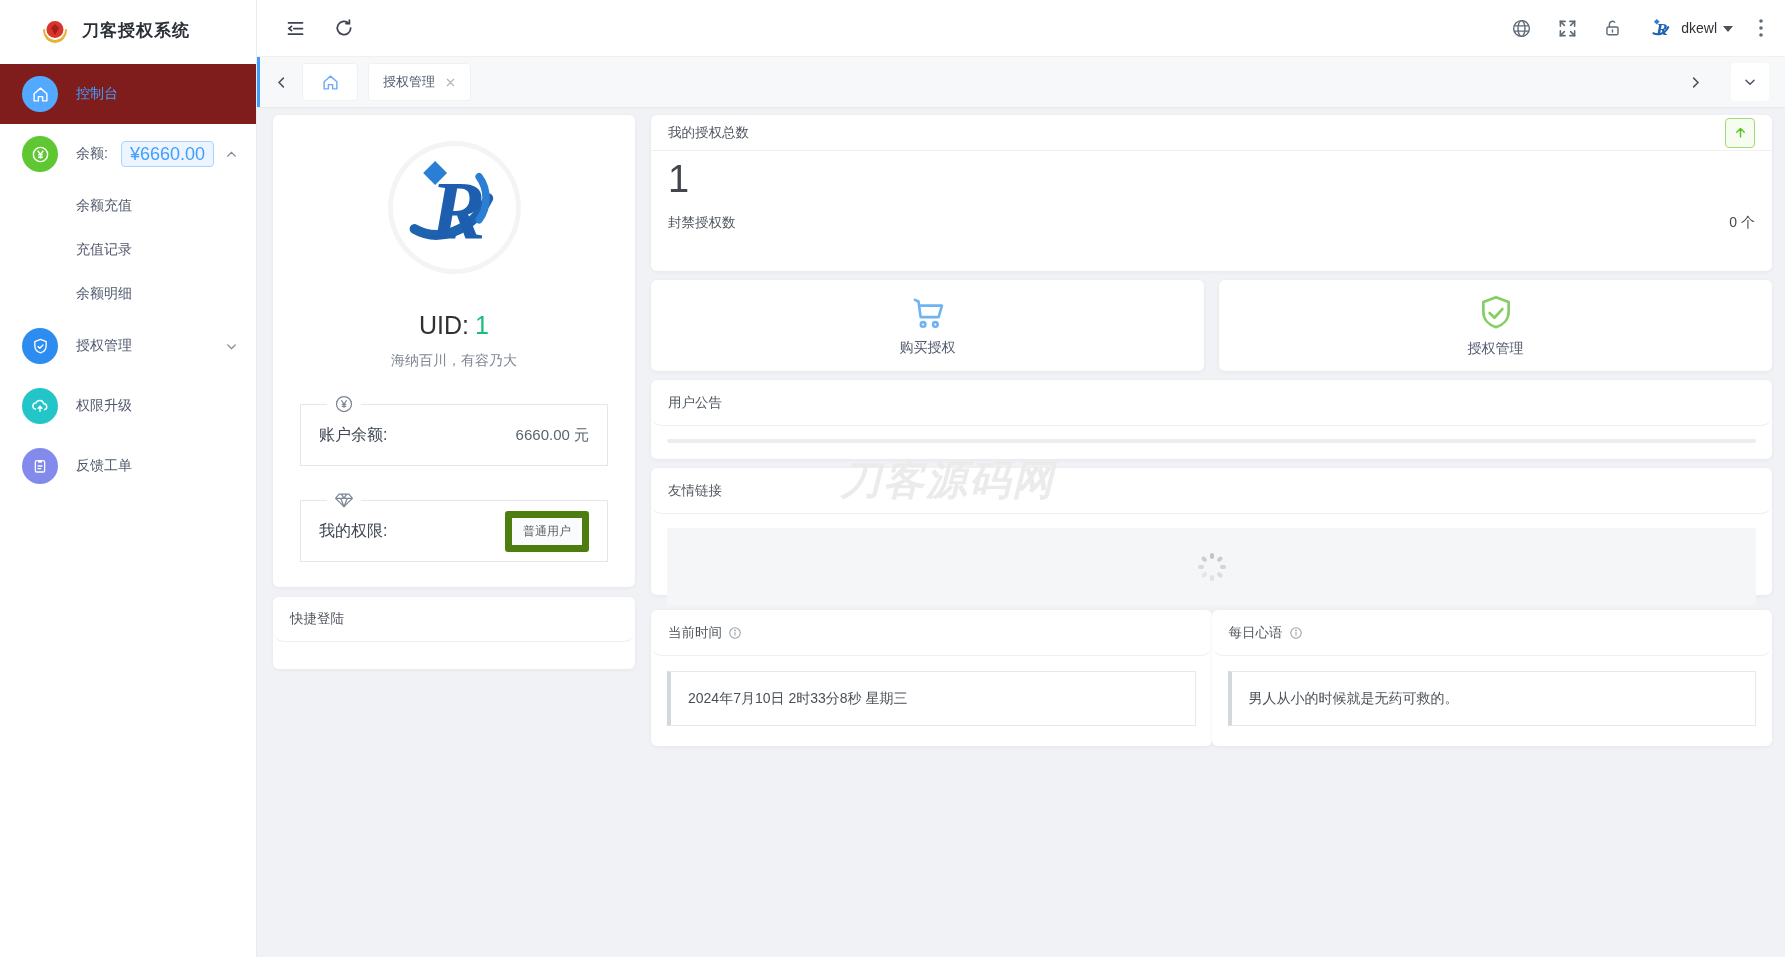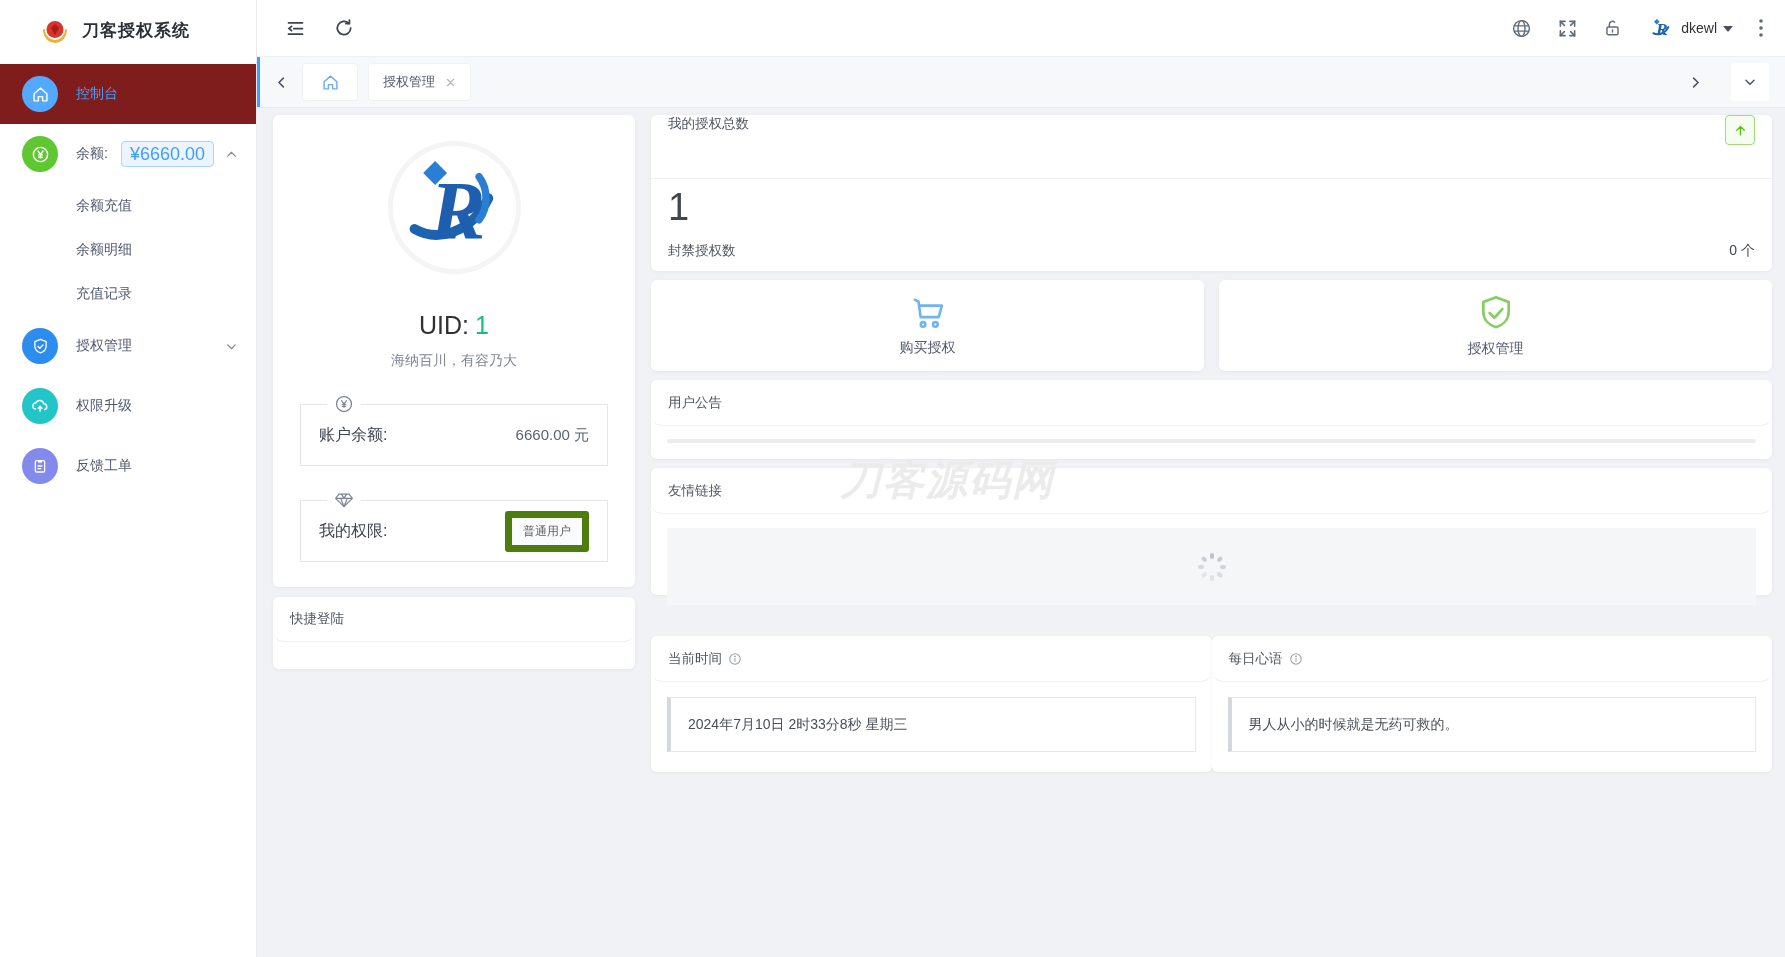--- a/index.html
+++ b/index.html
@@ -66,37 +66,37 @@
   .fieldset .legend-ico { position:absolute; top:-11px; left:26px; background:#fff; padding:0 7px; color:#7d8694; display:flex; }
   .fs-label { font-size:16px; color:#3f4652; }
   .fs-value { font-size:15px; color:#5a6470; }
   .perm-btn { font-size:12px; color:#606266; border:7px solid #4d7c0f; background:#fafbfc; border-radius:3px; padding:5px 11px; cursor:pointer; }
 
   .quick-card { margin-top:10px; height:72px; }
   .quick-card .card-head { height:45px; border-bottom:1px solid #f0f0f0; }
 
   
   .stats-card { height:156px; margin-bottom:9px; }
-  .stats-head { height:64px; display:flex; justify-content:space-between; padding:0 17px; border-bottom:1px solid #f0f0f0; }
+  .stats-head { height:36px; display:flex; align-items:center; justify-content:space-between; padding:0 17px; border-bottom:1px solid #f0f0f0; }
   .stat-label { font-size:13.5px; color:#51575f; }
   .up-box { width:30px; height:30px; border:1px solid #a3d977; background:#f6fcf0; border-radius:4px; display:flex; align-items:center; justify-content:center; }
   .stats-body { padding:6px 17px 0 17px; }
   .stat-big { font-size:38px; font-weight:400; color:#42474e; line-height:1.2; }
   .banned-row { display:flex; justify-content:space-between; margin-top:11px; }
   .banned-label { font-size:13.5px; color:#51575f; }
   .banned-value { font-size:14px; color:#42474e; }
 
   .action-row { display:flex; gap:15px; margin-bottom:9px; }
   .action-card { flex:1; height:91px; display:flex; flex-direction:column; align-items:center; justify-content:center; gap:8px; cursor:pointer; }
   .action-label { font-size:14px; color:#515a6e; }
 
   .announce-card { height:79px; margin-bottom:9px; }
   .skeleton-line { height:4px; background:#ebedef; border-radius:2px; margin:13px 16px 0 16px; }
 
-  .links-card { height:127px; margin-bottom:41px; }
+  .links-card { height:127px; margin-bottom:15px; }
   .links-panel { margin:14px 16px 0 16px; height:77px; background:#f5f6f7; position:relative; }
   .spinner { position:absolute; left:50%; top:50%; width:28px; height:28px; transform:translate(-50%,-50%); }
   .spinner i { position:absolute; width:4px; height:6px; border-radius:2px; background:#b9bdc4; left:12px; top:0; transform-origin:2px 14px; }
 
   .bottom-row { display:flex; }
   .bottom-card { flex:1; height:136px; }
   .quote-box { margin:15px 16px 0 16px; height:55px; border:1px solid #e8e8e8; border-left:4px solid #d4d7db; display:flex; align-items:center; padding:0 17px; font-size:14px; color:#4a4f57; }
 
   .watermark { position:absolute; left:583px; top:345px; font-size:41px; font-weight:900; font-style:italic; color:#ebebeb; letter-spacing:2px; z-index:5; pointer-events:none; white-space:nowrap; }
 
@@ -140,22 +140,22 @@
         <span class="mi-label">余额:</span>
         <span class="badge">¥6660.00</span>
         <span class="mi-caret">
           <svg width="13" height="13" viewBox="0 0 24 24" fill="none" stroke="currentColor" stroke-width="2.4" stroke-linecap="round">
               <path d="M5 15l7-7 7 7"></path>
             </svg>
         </span>
       </div>
 
       <div class="sub-item">余额充值</div>
+      <div class="sub-item">充值记录</div>
       <div class="sub-item">余额明细</div>
-      <div class="sub-item">充值记录</div>
 
       <div class="menu-item">
         <span class="mi-icon c-blue2">
           <svg width="17" height="17" viewBox="0 0 24 24" fill="none" stroke="#fff" stroke-width="1.9" stroke-linejoin="round">
               <path d="M12 2l8 3v6c0 5-3.4 8.6-8 10-4.6-1.4-8-5-8-10V5z"></path>
               <path d="M8.5 12l2.5 2.5 4.5-4.5" stroke-linecap="round"></path>
             </svg>
         </span>
         <span class="mi-label">授权管理</span>
         <span class="mi-caret">

